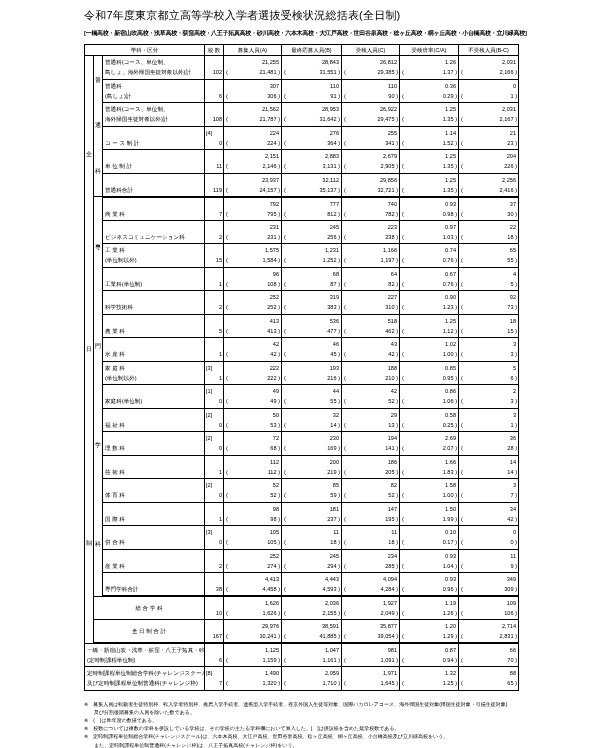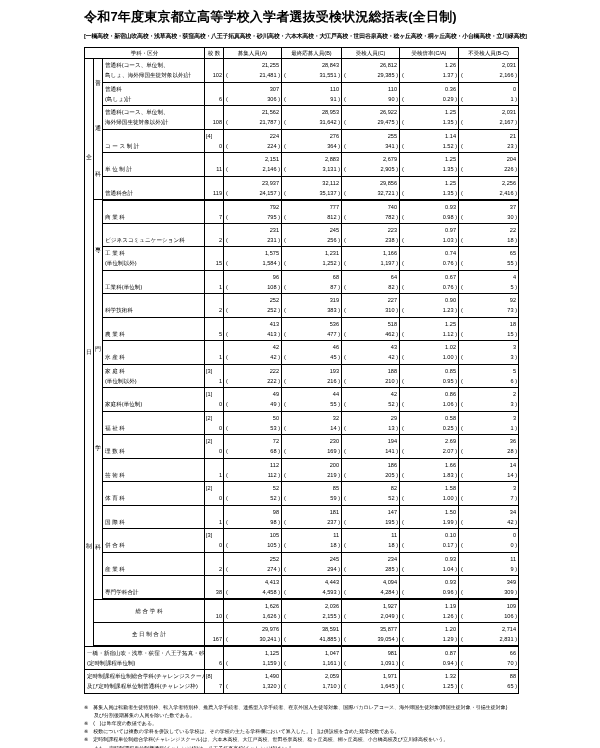--- a/index.html
+++ b/index.html
@@ -1,19 +1,19 @@
 <!DOCTYPE html>
 <html><head>
 <meta charset="utf-8">
 <style>
   * { margin:0; padding:0; box-sizing:border-box; }
   html,body { width:600px; height:748px; background:#fff; color:#000;
     font-family:"Liberation Sans","DejaVu Sans",sans-serif; overflow:hidden; }
   .page { position:absolute; left:84px; top:8px; width:510px; }
-  .doc-title { font-size:13px; font-weight:bold; letter-spacing:.2px; white-space:nowrap; }
+  .doc-title { font-size:11px; font-weight:normal; letter-spacing:.2px; white-space:nowrap; }
   .doc-subtitle { font-size:6px; font-weight:bold; letter-spacing:-.3px; white-space:nowrap; margin-top:6px; }
   table { border-collapse:collapse; table-layout:fixed; width:434px; margin-top:6px;
     border:1.5px solid #000; }
   th, td { border:1px solid #000; padding:0; overflow:hidden; }
   th { height:11px; font-size:5.5px; font-weight:normal; text-align:center; white-space:nowrap; }
   td { height:23.5px; vertical-align:top; }
   .vcol { vertical-align:middle; }
   .vwrap { display:flex; flex-direction:column; justify-content:space-around; align-items:center;
     font-size:6px; line-height:7px; }
   .cell { display:flex; flex-direction:column; justify-content:space-between;

